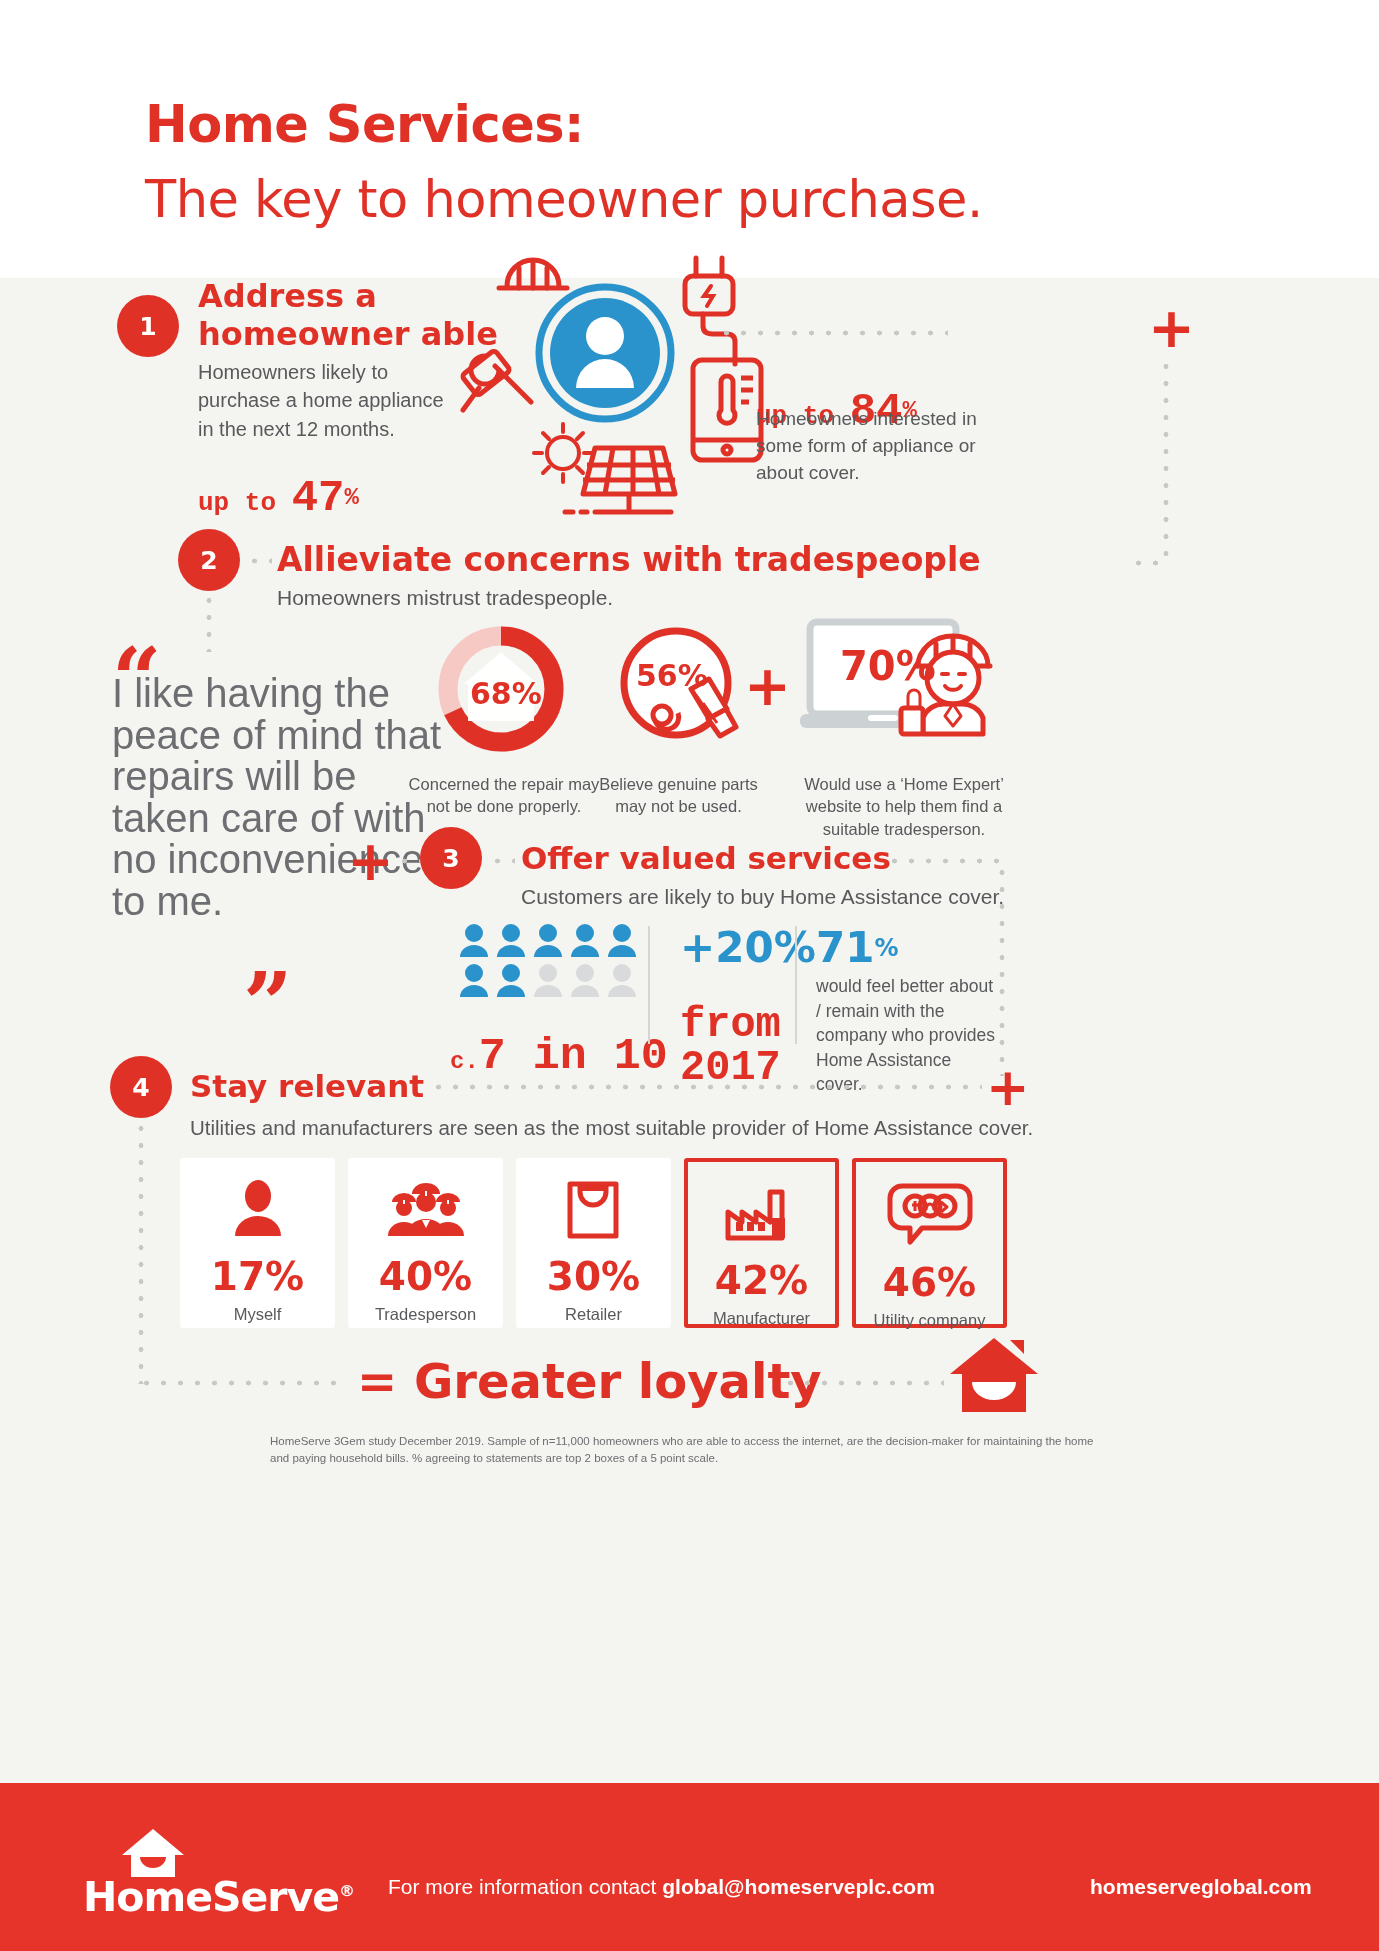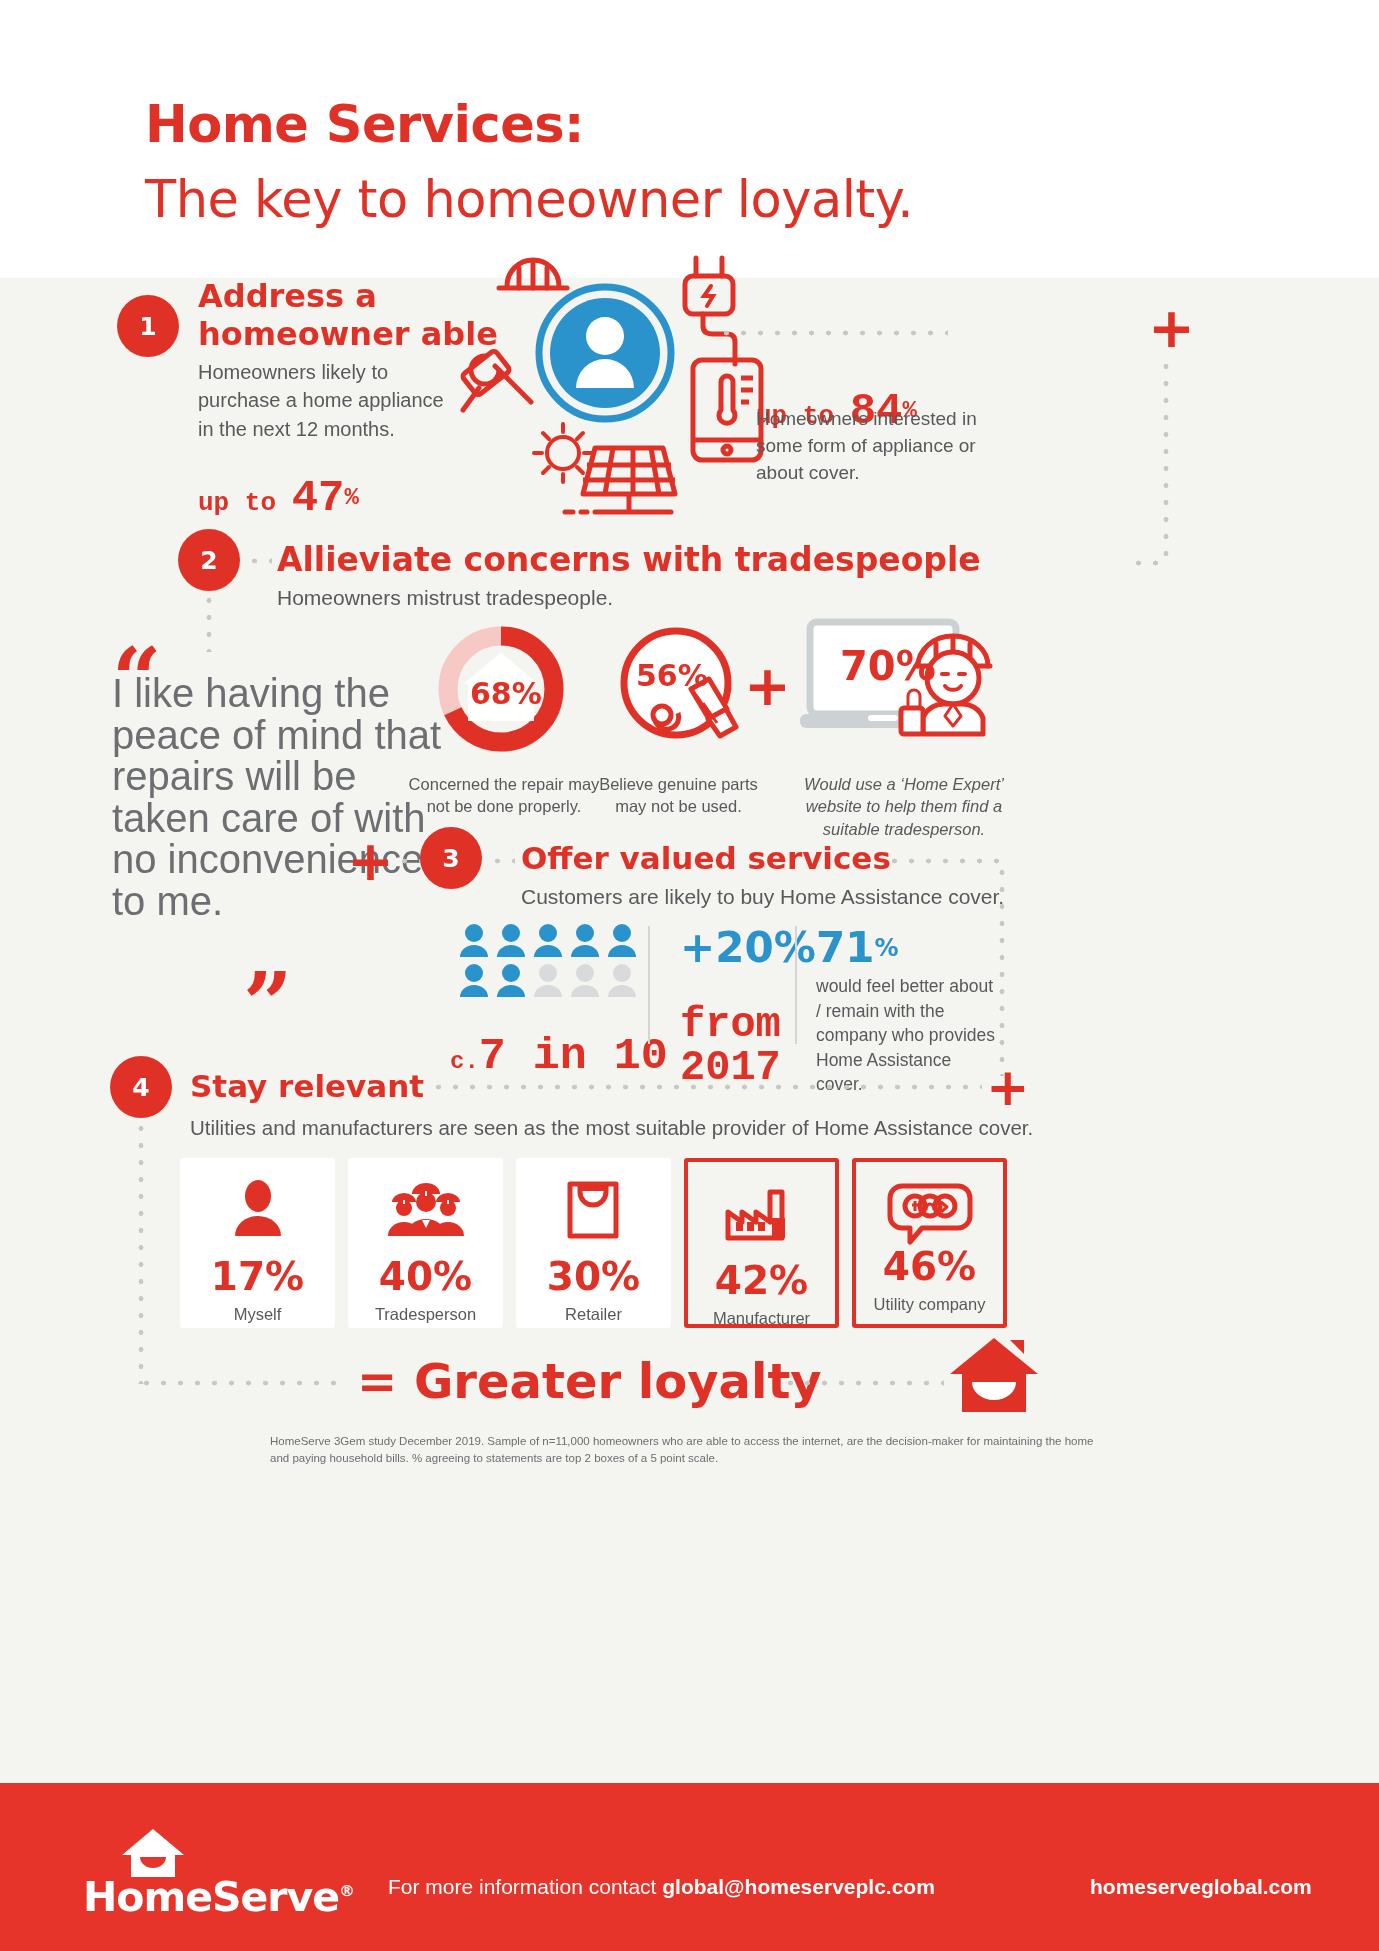--- a/index.html
+++ b/index.html
@@ -122,21 +122,21 @@
   }
   svg { display: block; overflow: visible; }
 </style>
 </head>
 <body>
 
 <div class="page">
 
   <div class="header">
     <div class="title-line1">Home Services:</div>
-    <div class="title-line2">The key to homeowner loyalty.</div>
+    <div class="title-line2">The key to homeowner purchase.</div>
   </div>
 
   <div class="canvas">
 
     <div class="badge" style="left:117px; top:17px; width:62px; height:62px; font-size:25px;">
       <span>1</span>
     </div>
 
     <div class="sec-title" style="left:198px; top:-1px; font-size:32px;">Address a</div>
     <div class="sec-title" style="left:198px; top:37px; font-size:32px;">homeowner able</div>
@@ -281,21 +281,21 @@
         <line x1="144" y1="58" x2="150" y2="58" stroke-width="4"></line>
         <line x1="161" y1="58" x2="167" y2="58" stroke-width="4"></line>
         <path d="M147 70 a9 7 0 0 0 16 0" stroke-width="4"></path>
         <path d="M125 118 v-16 a22 22 0 0 1 22 -14 h16 a22 22 0 0 1 22 14 v16 z"></path>
         <path d="M155 88 l-8 12 8 10 8 -10 z" stroke-width="3"></path>
         <rect x="103" y="92" width="22" height="26" rx="3"></rect>
         <path d="M110 92 v-12 a6 6 0 0 1 12 0 v12" stroke-width="3" fill="none"></path>
       </g>
     </svg>
     <div class="donut-label" style="left:840px; top:365px; font-size:40px;"><span>70%</span></div>
-    <div class="cap" style="left:778px; top:495px; width:252px;font-style:italic;">Would use a ‘Home Expert’ website to help them find a suitable tradesperson.</div>
+    <div class="cap" style="left:778px; top:495px; width:252px;">Would use a ‘Home Expert’ website to help them find a suitable tradesperson.</div>
 
     <div class="plus" style="left:347px; top:555px; font-size:56px;">+</div>
     <div class="dots-h" style="left:396px; top:580px; width:34px;"></div>
     <div class="badge" style="left:420px; top:549px; width:62px; height:62px; font-size:25px;">
       <span>3</span>
     </div>
     <div class="dots-h" style="left:489px; top:580px; width:26px;"></div>
 
     <div class="sec-title" style="left:521px; top:562px; font-size:31px;">Offer valued services</div>
     <div class="sec-sub" style="left:521px; top:607px;">Customers are likely to buy Home Assistance cover.</div>
@@ -442,21 +442,21 @@
         <g stroke="#e03127" stroke-width="5" fill="none" stroke-linejoin="round">
           <path d="M14 4 h56 a12 12 0 0 1 12 12 v18 a12 12 0 0 1 -12 12 H34 l-12 14 v-14 h-8 a12 12 0 0 1 -12 -12 V16 a12 12 0 0 1 12 -12z"></path>
           <circle cx="27" cy="24" r="10"></circle>
           <circle cx="42" cy="24" r="10"></circle>
           <circle cx="57" cy="24" r="10"></circle>
           <path d="M27 19 v10 M24 23 h6" stroke-width="3"></path>
           <path d="M38 28 a4 6 0 0 1 8 0" stroke-width="3"></path>
           <path d="M53 20 l6 5 -6 5" stroke-width="3"></path>
         </g>
       </svg>
-      <div class="pct" style="">46%</div>
+      <div class="pct" style="margin-top:16px;">46%</div>
       <div class="nm">Utility company</div>
     </div>
 
     <div class="greater" style="left:357px; top:1075px;">= Greater loyalty</div>
     <div class="dots-h" style="left:782px; top:1102px; width:162px;"></div>
 
     <svg width="92" height="80" style="position:absolute; left:948px; top:1058px;">
       <path d="M46 2 L90 38 h-12 v38 H14 V38 H2 Z" fill="#e03127"></path>
       <path d="M62 4 h14 v14 z" fill="#e03127"></path>
       <path d="M24 46 a22 18 0 0 0 44 0 z" fill="#ffffff"></path>

